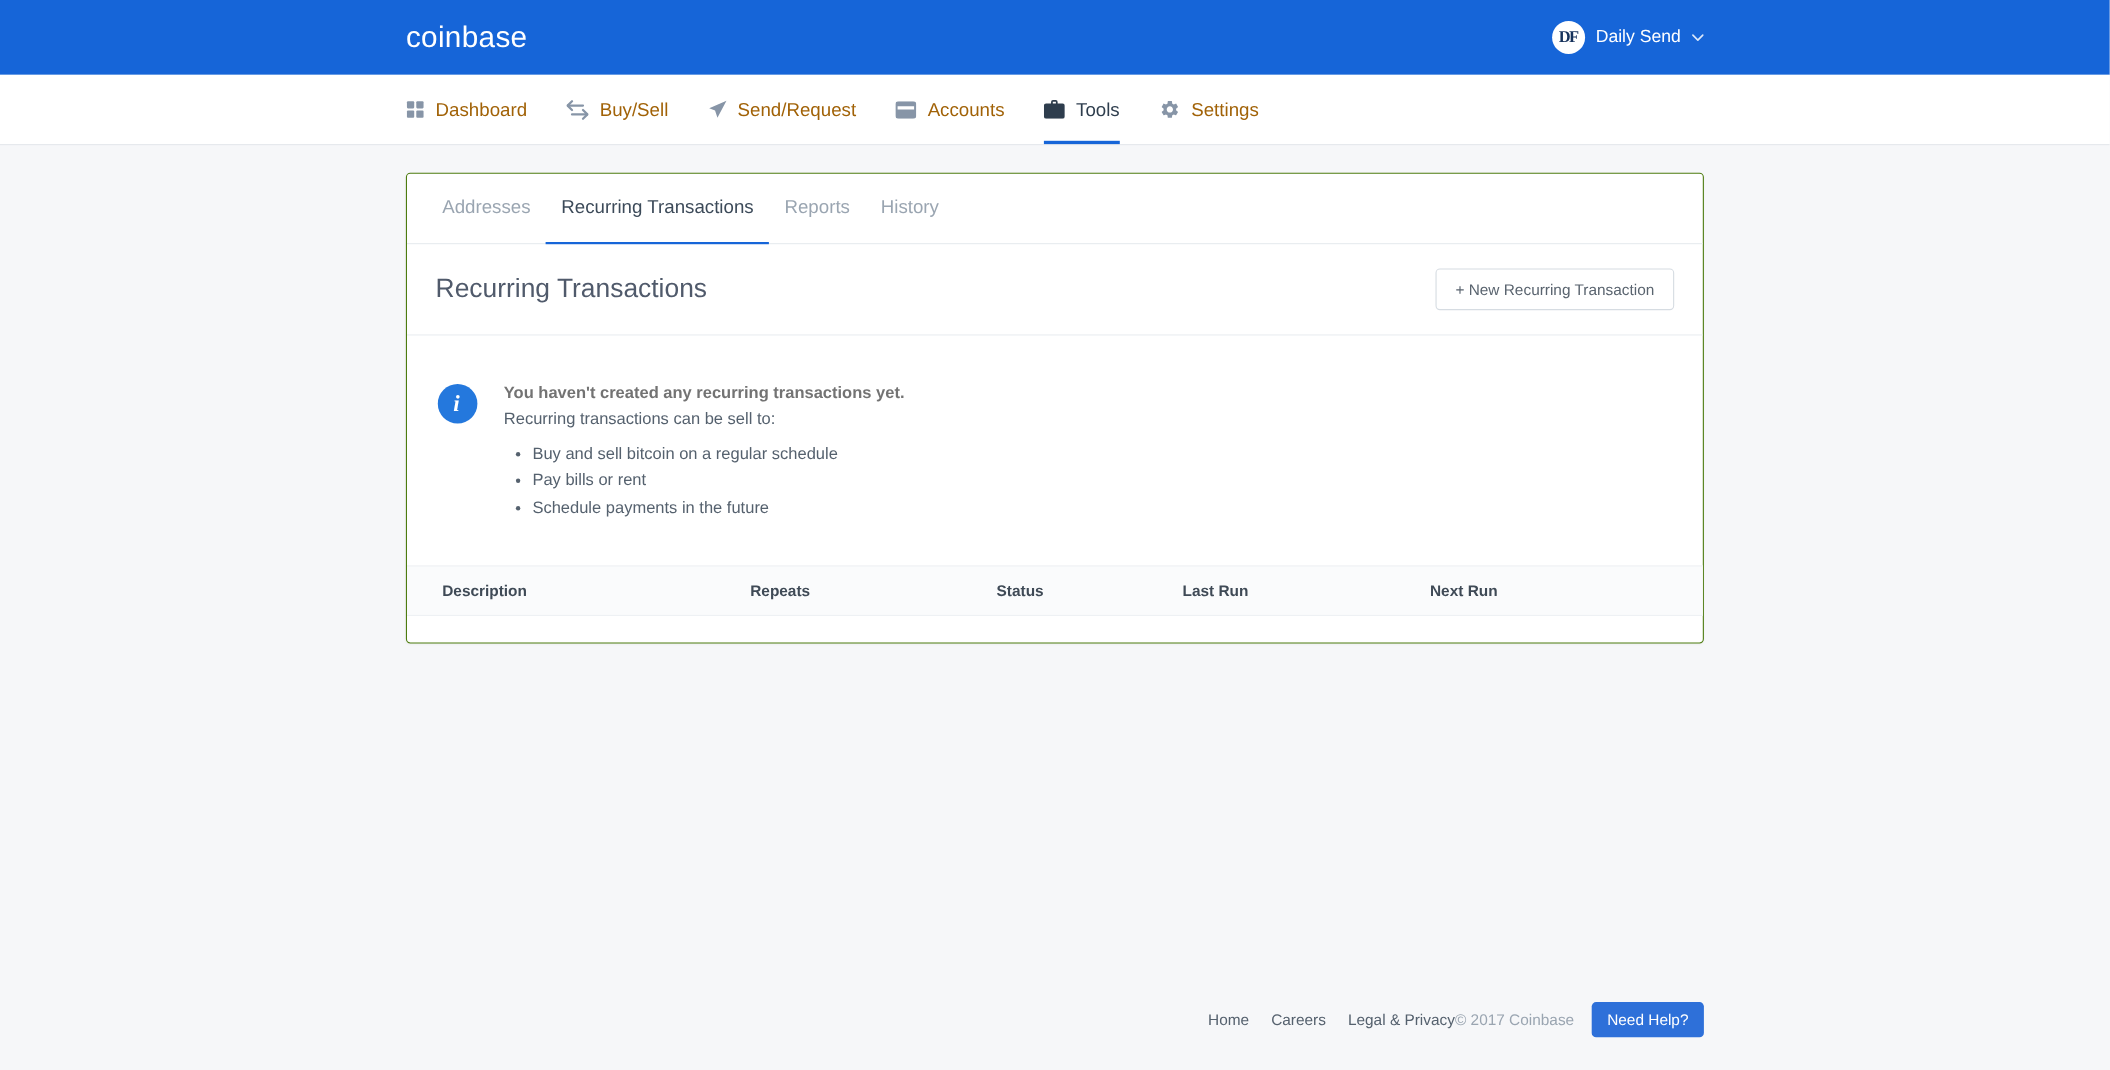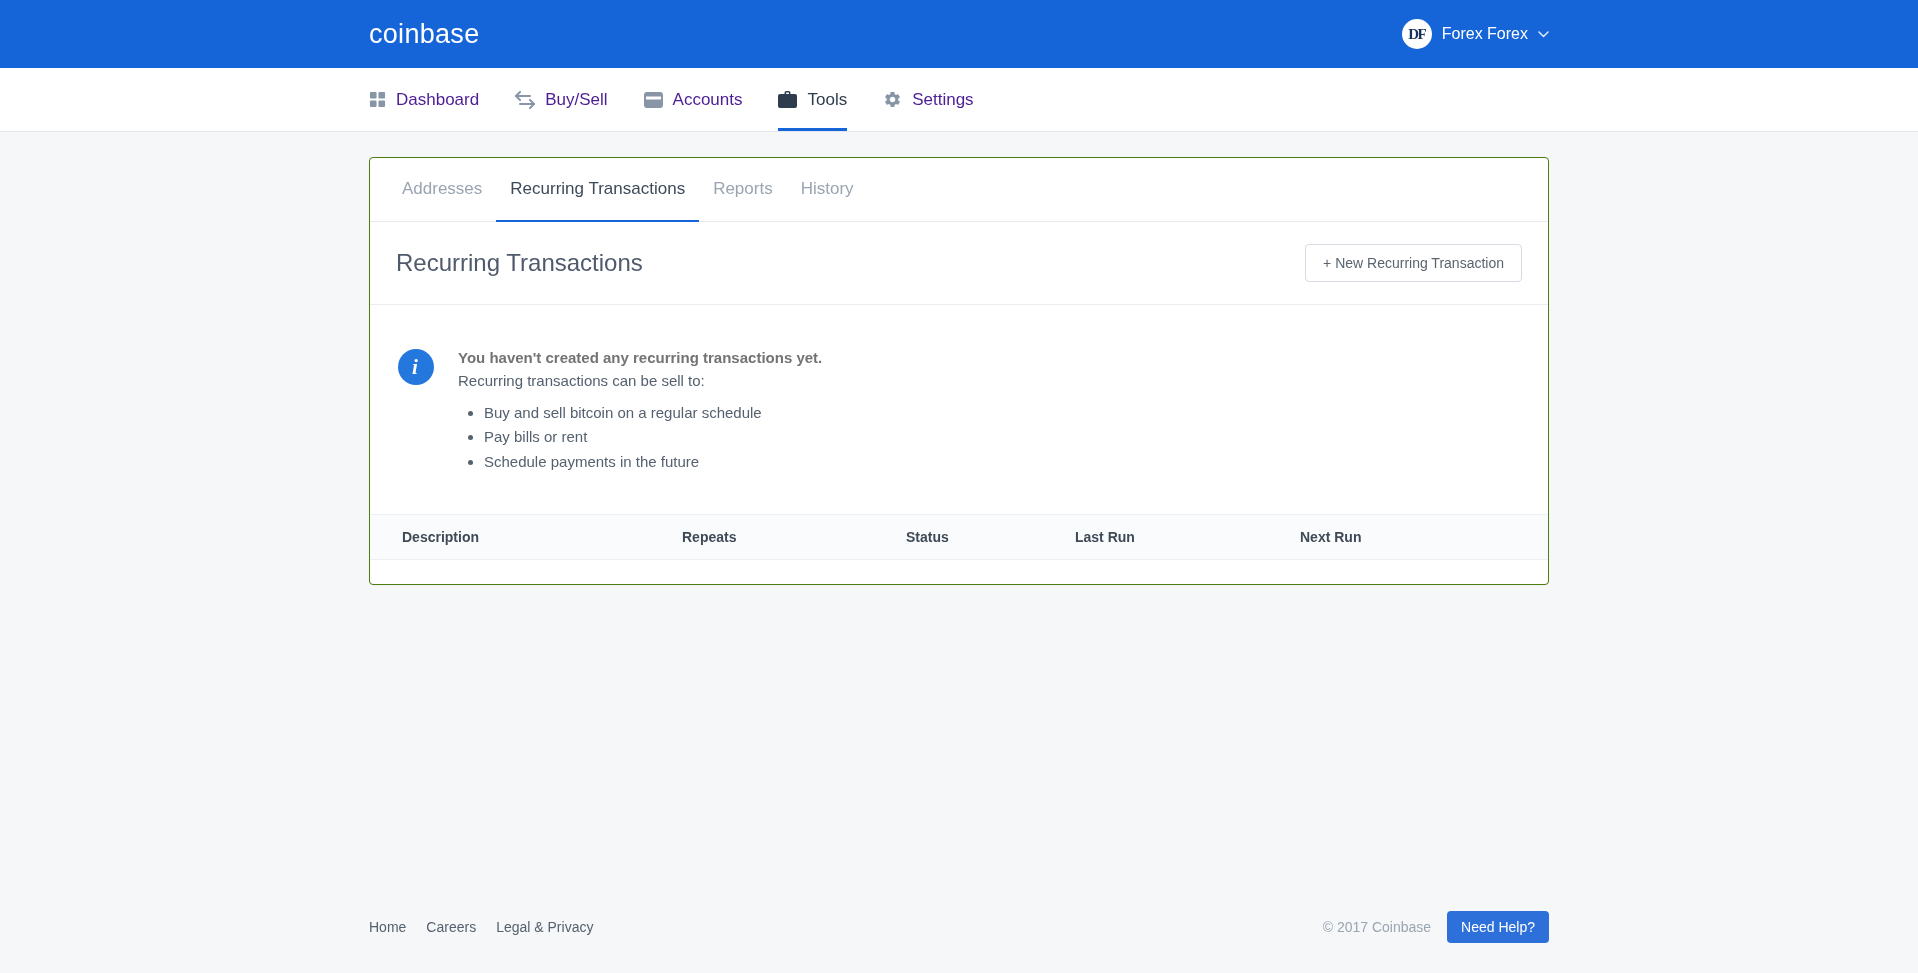--- a/index.html
+++ b/index.html
@@ -25,21 +25,21 @@
     font-size:15px; color:#16325c; letter-spacing:-1.5px;
   }
   .user-name { color:#fff; font-size:16px; }
   .chev { display:flex; opacity:.85; }
 
   
   .mainnav { background:#fff; border-bottom:1px solid #e4e7eb; height:64px; flex-shrink:0; }
   .nav-inner { display:flex; align-items:stretch; height:100%; gap:36px; }
   .nav-item {
     display:flex; align-items:center; gap:10px; font-size:17px;
-    color:#4c1d95; text-decoration:none; cursor:pointer;
+    color:#a16207; text-decoration:none; cursor:pointer;
     border-bottom:3px solid transparent; padding-top:3px;
   }
   .nav-item .nav-icon { color:#8795a7; display:flex; align-items:center; }
   .nav-item.active { color:#2e3d4d; border-bottom-color:#1665d8; }
   .nav-item.active .nav-icon { color:#2e3d4d; }
 
   
   .content { flex:1 0 auto; padding-top:25px; }
   .card {
     background:#fff; border:1px solid #4d7c0f; border-radius:4px;
@@ -82,41 +82,41 @@
   }
   .col-desc { width:280px; }
   .col-repeats { width:224px; }
   .col-status { width:169px; }
   .col-lastrun { width:225px; }
   .col-nextrun { flex:1; }
   .card-bottom { height:24px; }
 
   
   .footer { padding:34px 0 30px; flex-shrink:0; }
-  .footer-inner { display:flex; align-items:center; justify-content:space-between; }
+  .footer-inner { display:flex; align-items:center; justify-content:flex-end; }
   .footer-links { display:flex; gap:20px; }
   .footer-links a { color:#55616e; font-size:14px; text-decoration:none; cursor:pointer; }
   .footer-right { display:flex; align-items:center; gap:16px; }
   .copyright { color:#9aa5b1; font-size:14px; }
   .help-btn {
     background:#2e70d9; color:#fff; border:none; border-radius:4px;
     padding:8px 14px; font-size:14px; cursor:pointer; font-family:inherit;
   }
 </style>
 </head>
 <body>
 
 <div class="page">
 
   <header class="topbar">
     <div class="container topbar-inner">
       <a class="logo">coinbase</a>
       <div class="user-menu">
         <span class="avatar">DF</span>
-        <span class="user-name">Forex Forex</span>
+        <span class="user-name">Daily Send</span>
         <span class="chev">
           <svg width="11" height="7" viewBox="0 0 11 7" fill="none" stroke="#ffffff" stroke-width="1.5" stroke-linecap="round" stroke-linejoin="round">
               <path d="M1 1 L5.5 5.5 L10 1"></path>
             </svg>
         </span>
       </div>
     </div>
   </header>
 
   <nav class="mainnav">
@@ -139,20 +139,28 @@
           <svg width="20" height="18" viewBox="0 0 20 18" fill="none" stroke="currentColor" stroke-width="2" stroke-linecap="round" stroke-linejoin="round">
             <path d="M5 1 L1 5 L5 9"></path>
               <path d="M1 5 H15"></path>
             <path d="M15 9 L19 13 L15 17"></path>
               <path d="M19 13 H5"></path>
           </svg>
         </span>
         <span>Buy/Sell</span>
       </a>
 
+      <a class="nav-item">
+        <span class="nav-icon">
+          <svg width="17" height="17" viewBox="0 0 18 18" fill="currentColor">
+            <path d="M17.4 0.7 L0.8 7.9 L6.4 10.1 L8.7 16.9 Z"></path>
+          </svg>
+        </span>
+        <span>Send/Request</span>
+      </a>
 
       <a class="nav-item">
         <span class="nav-icon">
           <svg width="19" height="16" viewBox="0 0 19 16" fill="currentColor">
             <path fill-rule="evenodd" d="M3 0 h13 a3 3 0 0 1 3 3 v10 a3 3 0 0 1 -3 3 h-13 a3 3 0 0 1 -3 -3 v-10 a3 3 0 0 1 3 -3 z M2 4.5 h15 v3 h-15 z"></path>
           </svg>
         </span>
         <span>Accounts</span>
       </a>
 

